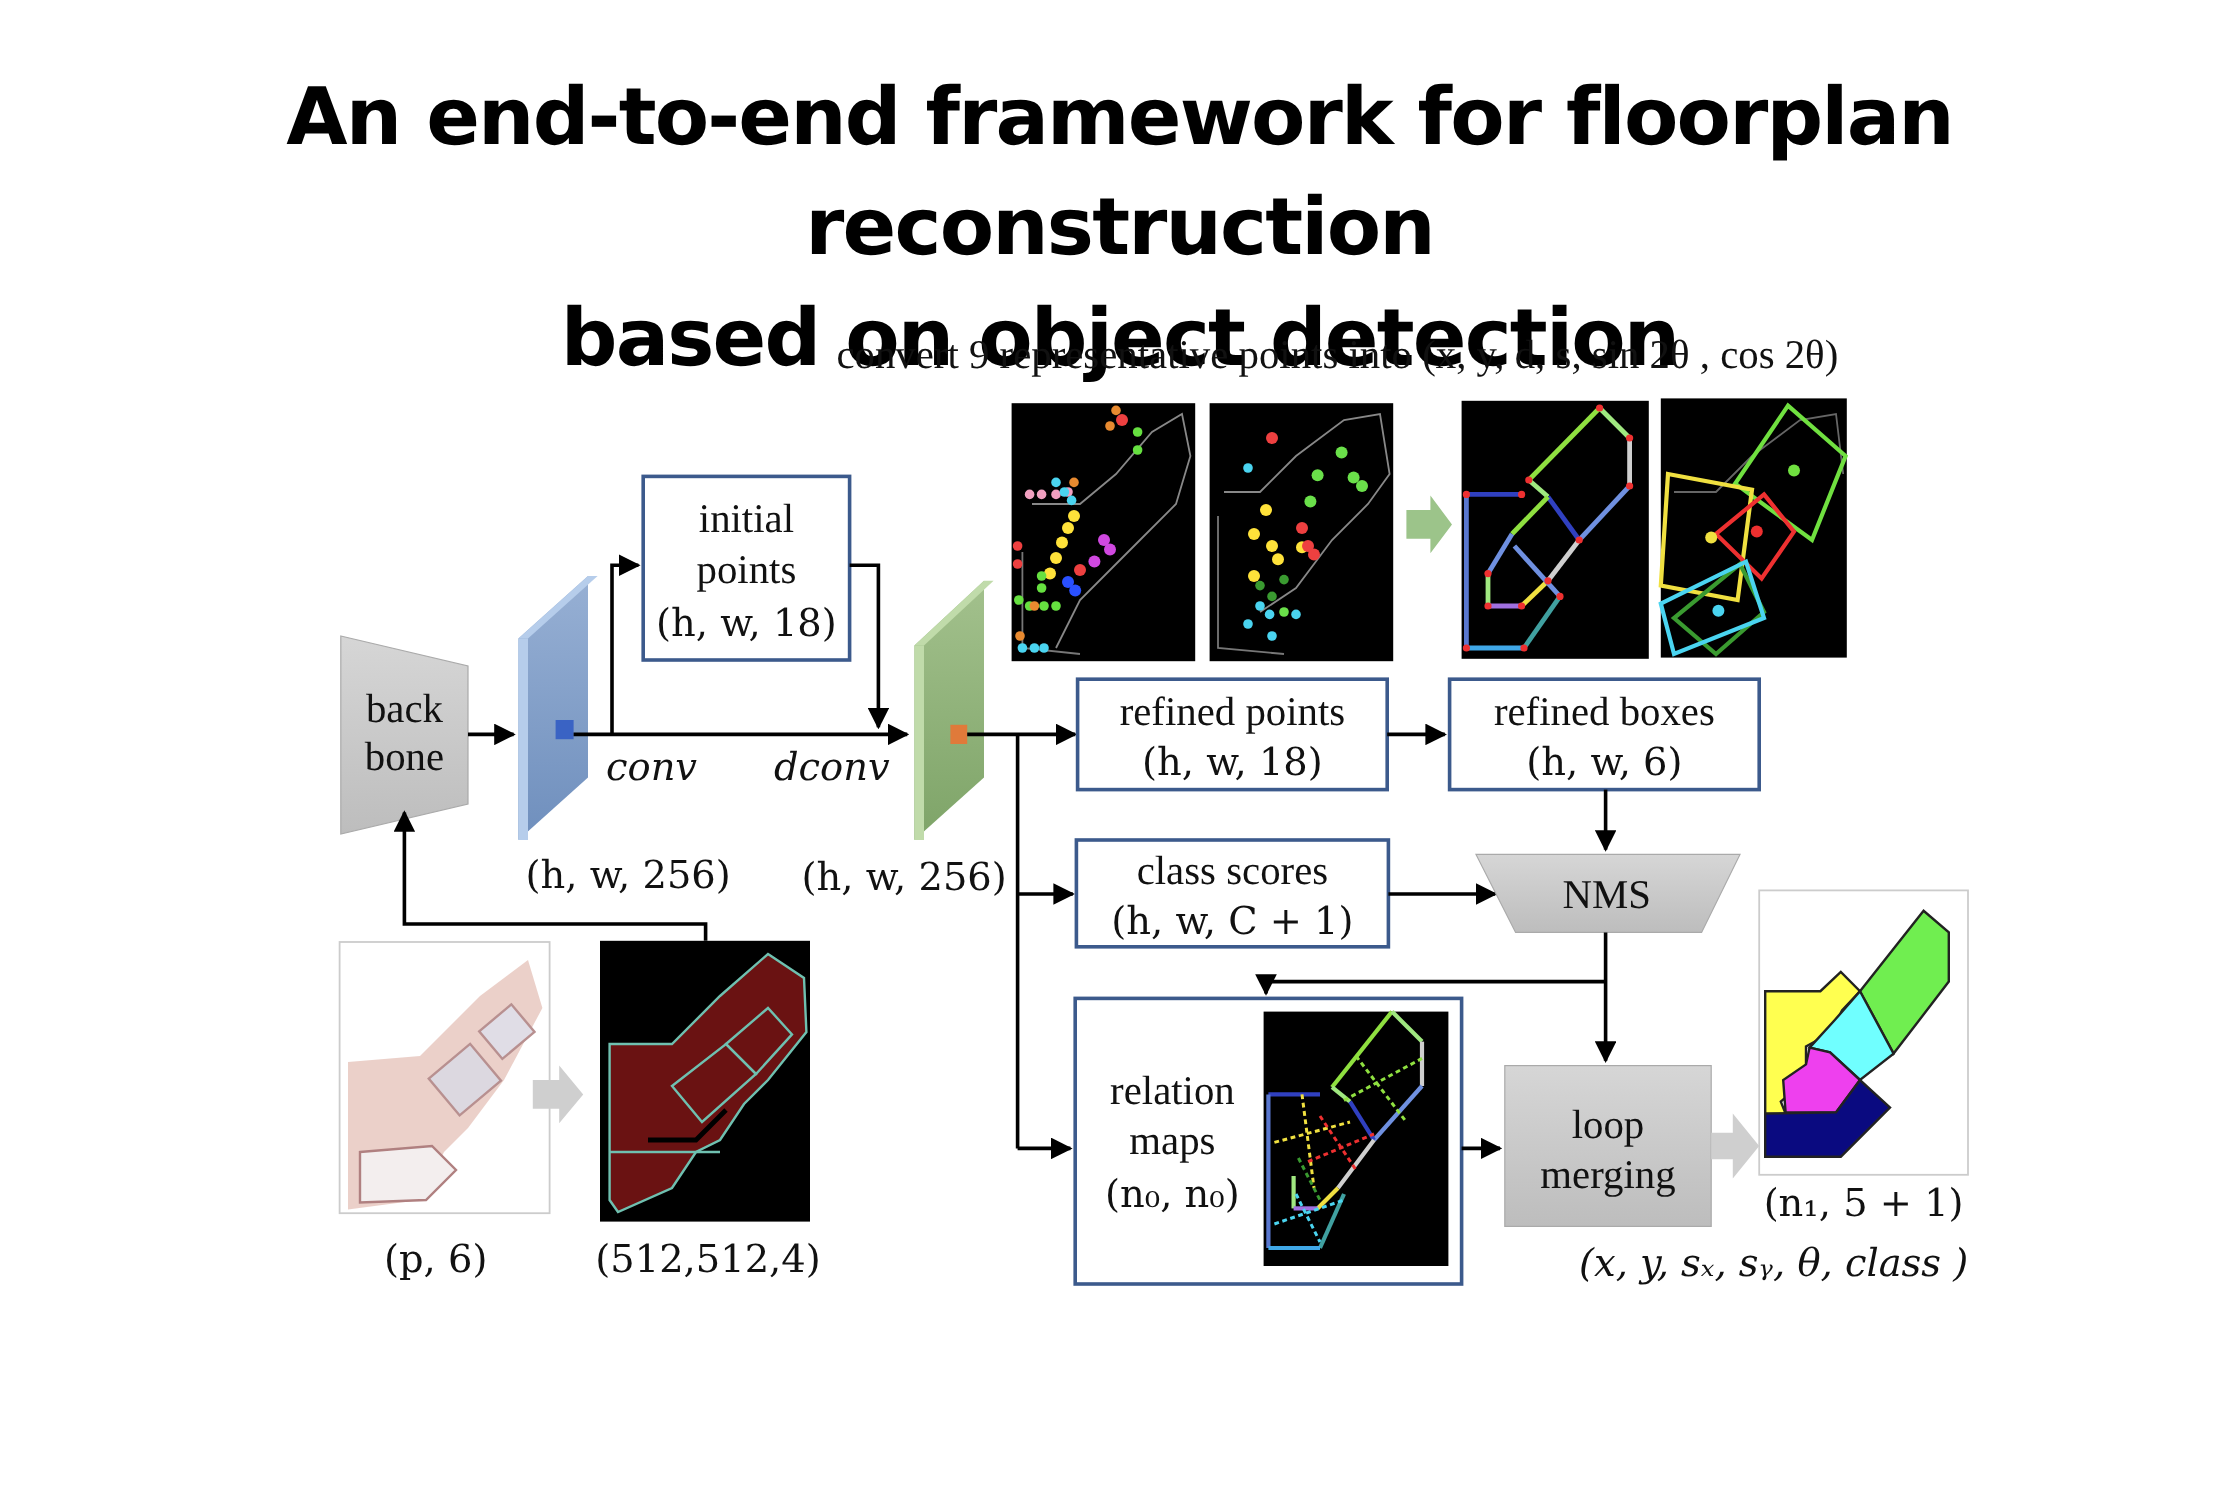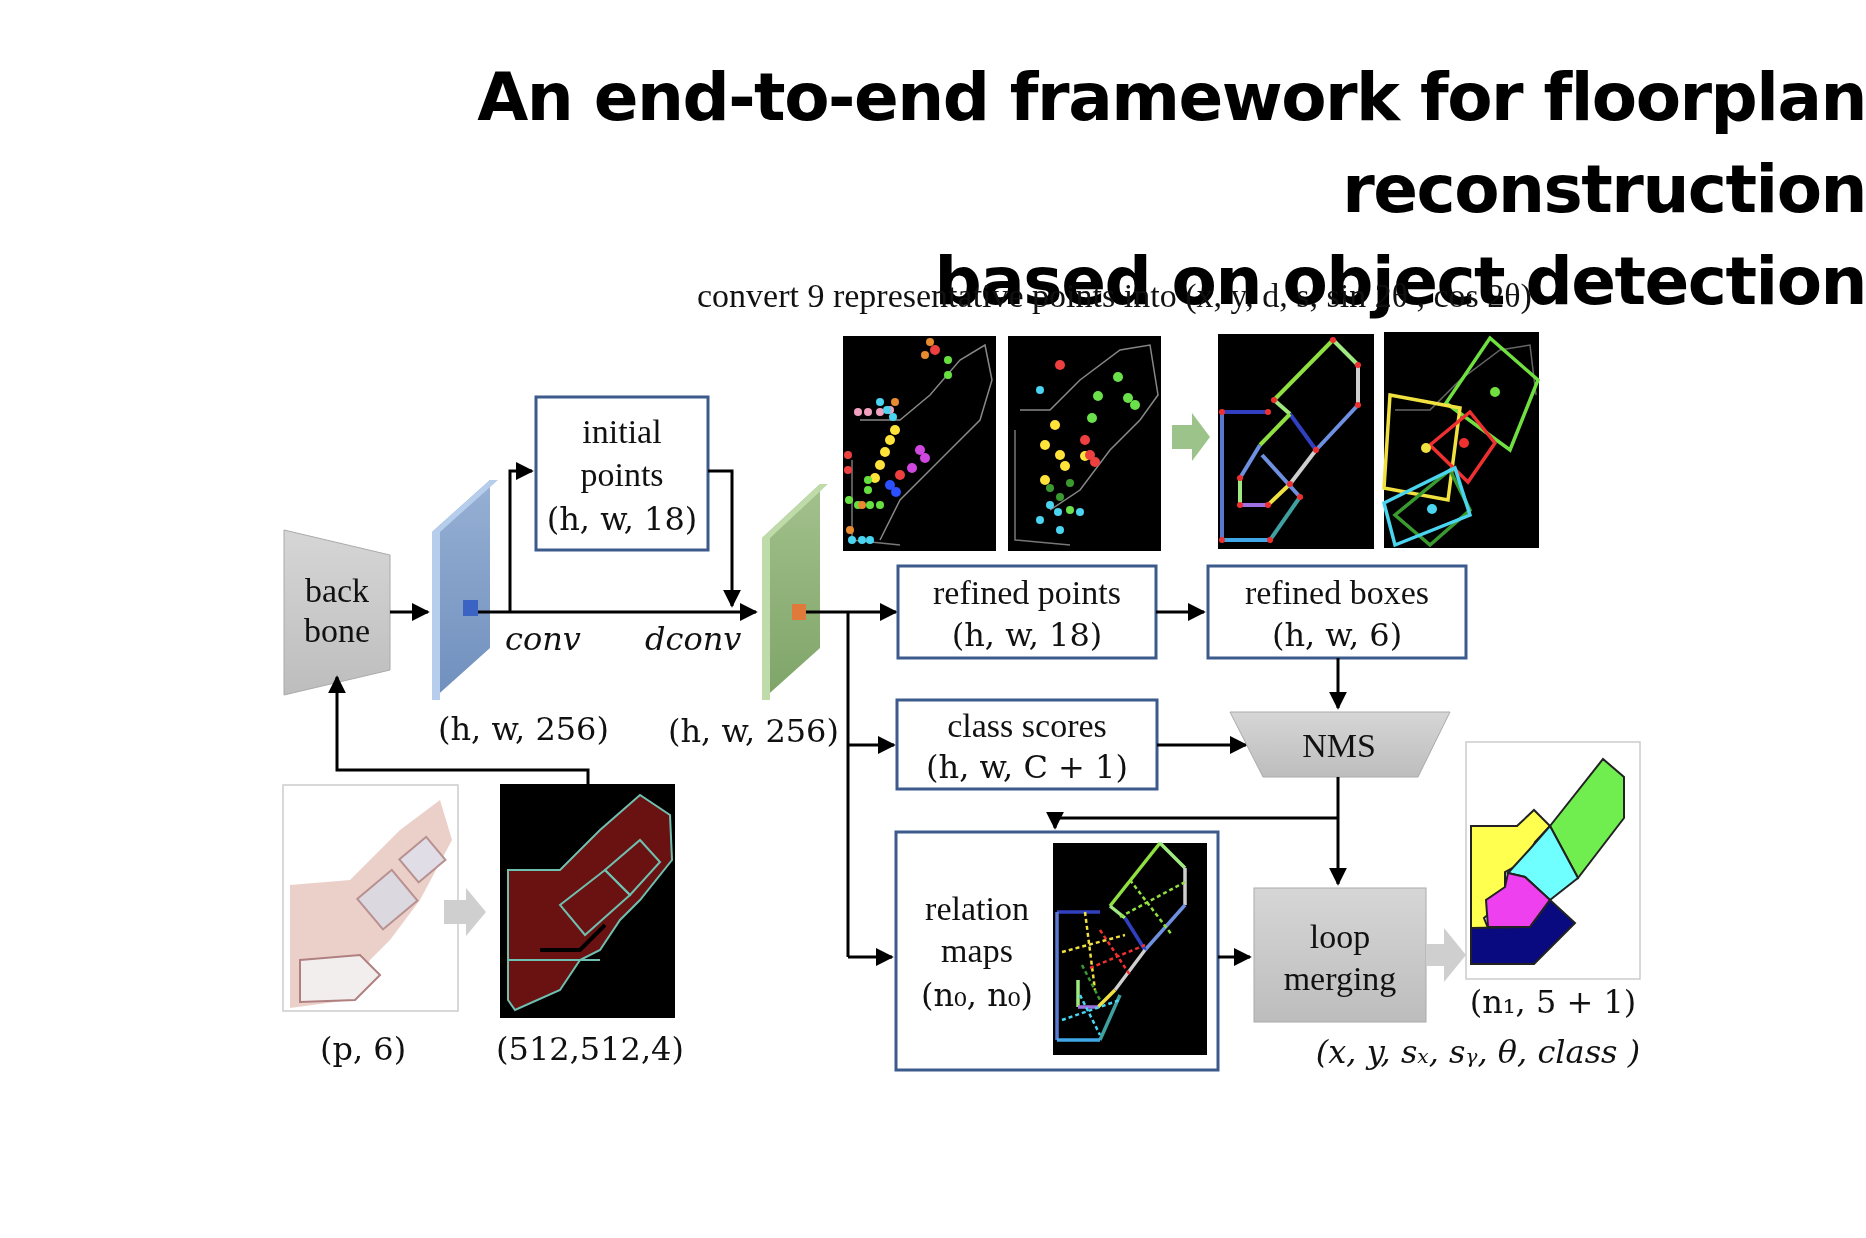--- a/index.html
+++ b/index.html
@@ -1,19 +1,19 @@
 <!DOCTYPE html>
 <html><head>
 <meta charset="utf-8">
 <style>
   html, body { margin: 0; padding: 0; background: #ffffff; }
   body { width: 1866px; height: 1238px; position: relative; overflow: hidden; }
   .title {
     position: absolute; left: 0; top: 52px; width: 1866px;
-    text-align: right; font-family: "DejaVu Sans", sans-serif; font-weight: bold;
+    text-align: center; font-family: "DejaVu Sans", sans-serif; font-weight: bold;
     font-size: 66px; line-height: 92px; color: #000; letter-spacing: -1.5px;
   }
   svg { position: absolute; left: 0; top: 0; }
   .lbl { font-family: "Liberation Serif", "DejaVu Serif", serif; font-size: 34px; fill: #111; }
   .math { font-family: "DejaVu Serif", "Liberation Serif", serif; font-size: 32px; fill: #111; }
   .it { font-style: italic; }
   .boxed { fill: #ffffff; stroke: #3c5a8c; stroke-width: 3; }
   .wire { stroke: #000; stroke-width: 3; fill: none; }
 </style>
 </head>

